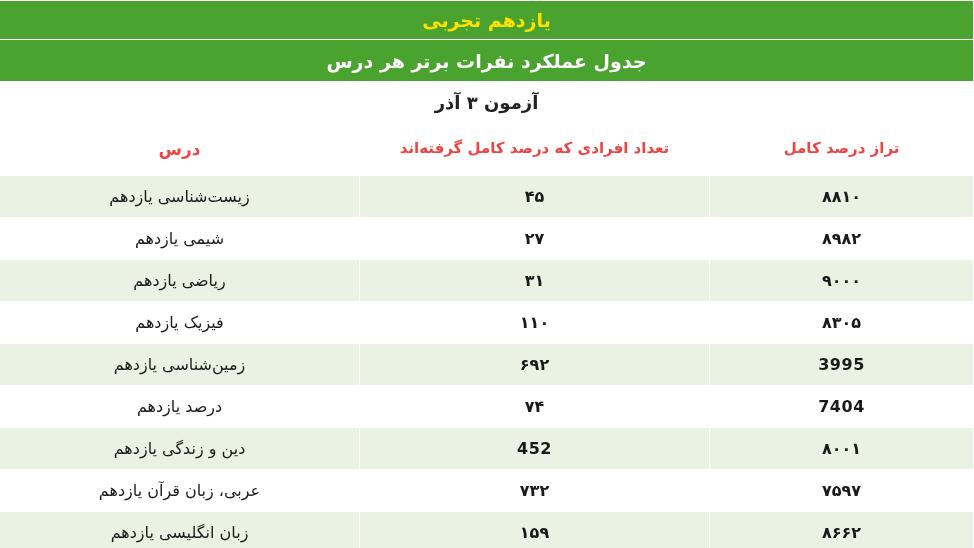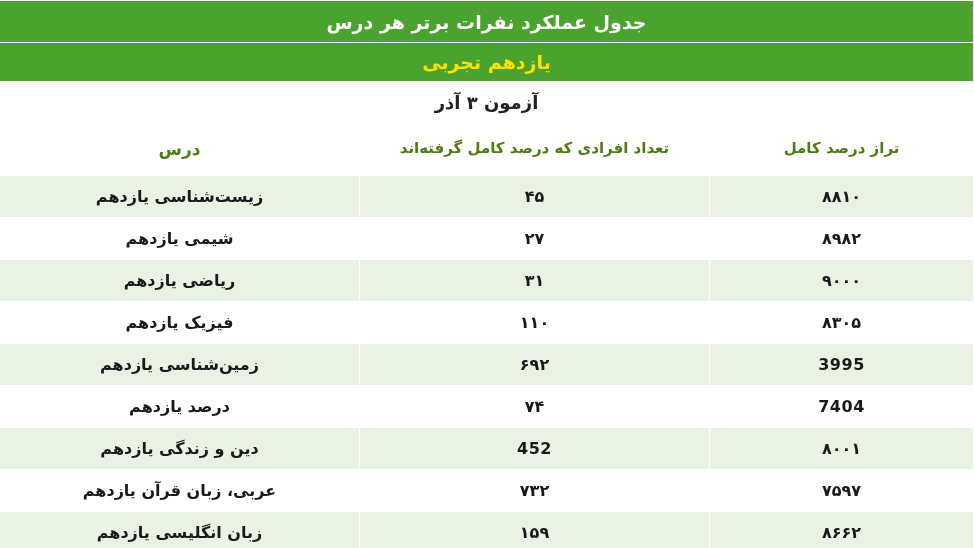--- a/index.html
+++ b/index.html
@@ -54,21 +54,21 @@
     font-weight: bold;
     height: 40px;
     border-left: 1px solid #cfe3c3;
     border-right: 1px solid #cfe3c3;
     border-top: 1px solid #ffffff;
     border-bottom: 1px solid #ffffff;
   }
   
   .hdr {
     background: #ffffff;
-    color: #4d7c0f;
+    color: #ef4444;
     font-size: 15px;
     font-weight: bold;
     height: 52px;
     line-height: 1.45;
     padding: 2px 8px;
   }
   .hdr-lesson {
     font-size: 17px;
   }
   
@@ -81,45 +81,45 @@
   td.data {
     height: 41px;
     font-size: 16px;
     color: #1a1a1a;
   }
   td.num {
     font-weight: bold;
     letter-spacing: 0.5px;
   }
   td.lesson {
-    font-weight: bold;
+    font-weight: normal;
     font-size: 16px;
     margin-left: 12px;
   }
   
   .col-taraz { width: 264px; }
   .col-count { width: 350px; }
   .col-lesson { width: 360px; }
 </style>
 </head>
 <body>
 
 <div class="sheet">
   <table class="grid">
     <colgroup>
       <col class="col-taraz">
       <col class="col-count">
       <col class="col-lesson">
     </colgroup>
     <tbody>
       <tr>
-        <td class="title-cell" colspan="3">جدول عملکرد نفرات برتر هر درس</td>
+        <td class="subtitle-cell" colspan="3">یازدهم تجربی</td>
       </tr>
       <tr>
-        <td class="subtitle-cell" colspan="3">یازدهم تجربی</td>
+        <td class="title-cell" colspan="3">جدول عملکرد نفرات برتر هر درس</td>
       </tr>
       <tr>
         <td class="exam-cell" colspan="3">آزمون ۳ آذر</td>
       </tr>
       <tr>
         <th class="hdr">تراز  درصد کامل</th>
         <th class="hdr">تعداد افرادی که درصد کامل گرفته‌اند</th>
         <th class="hdr hdr-lesson">درس</th>
       </tr>
 

